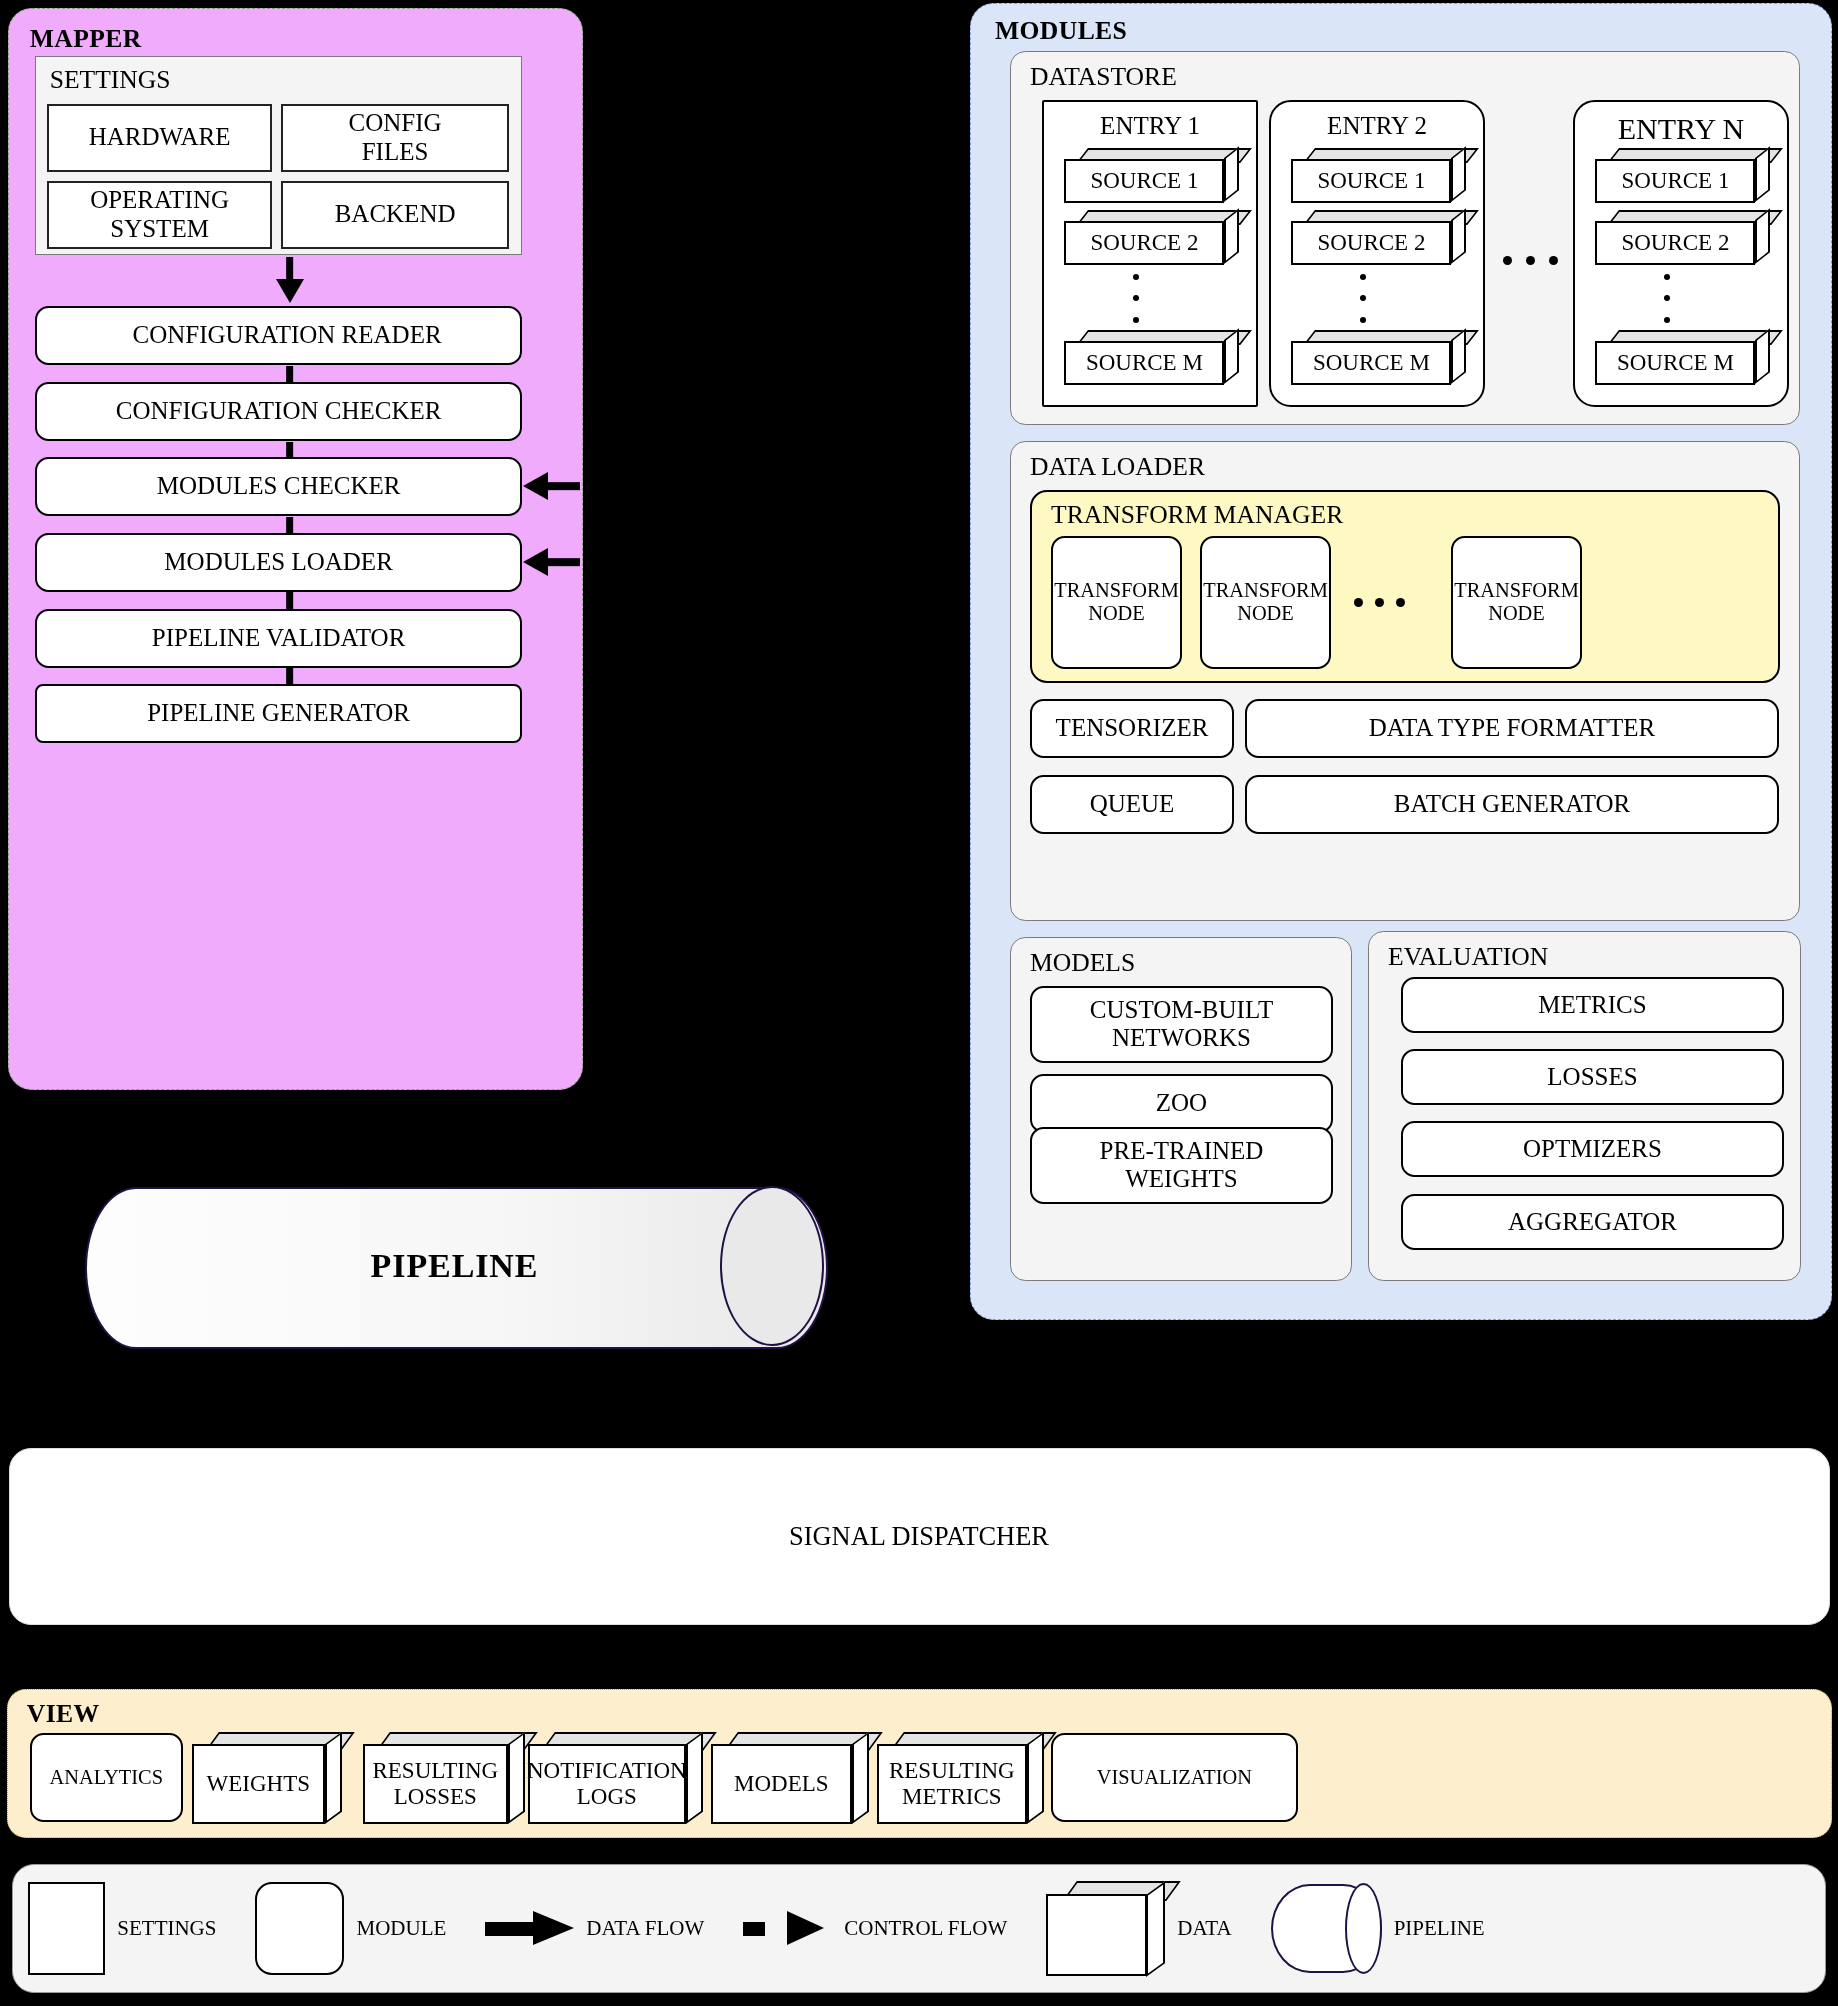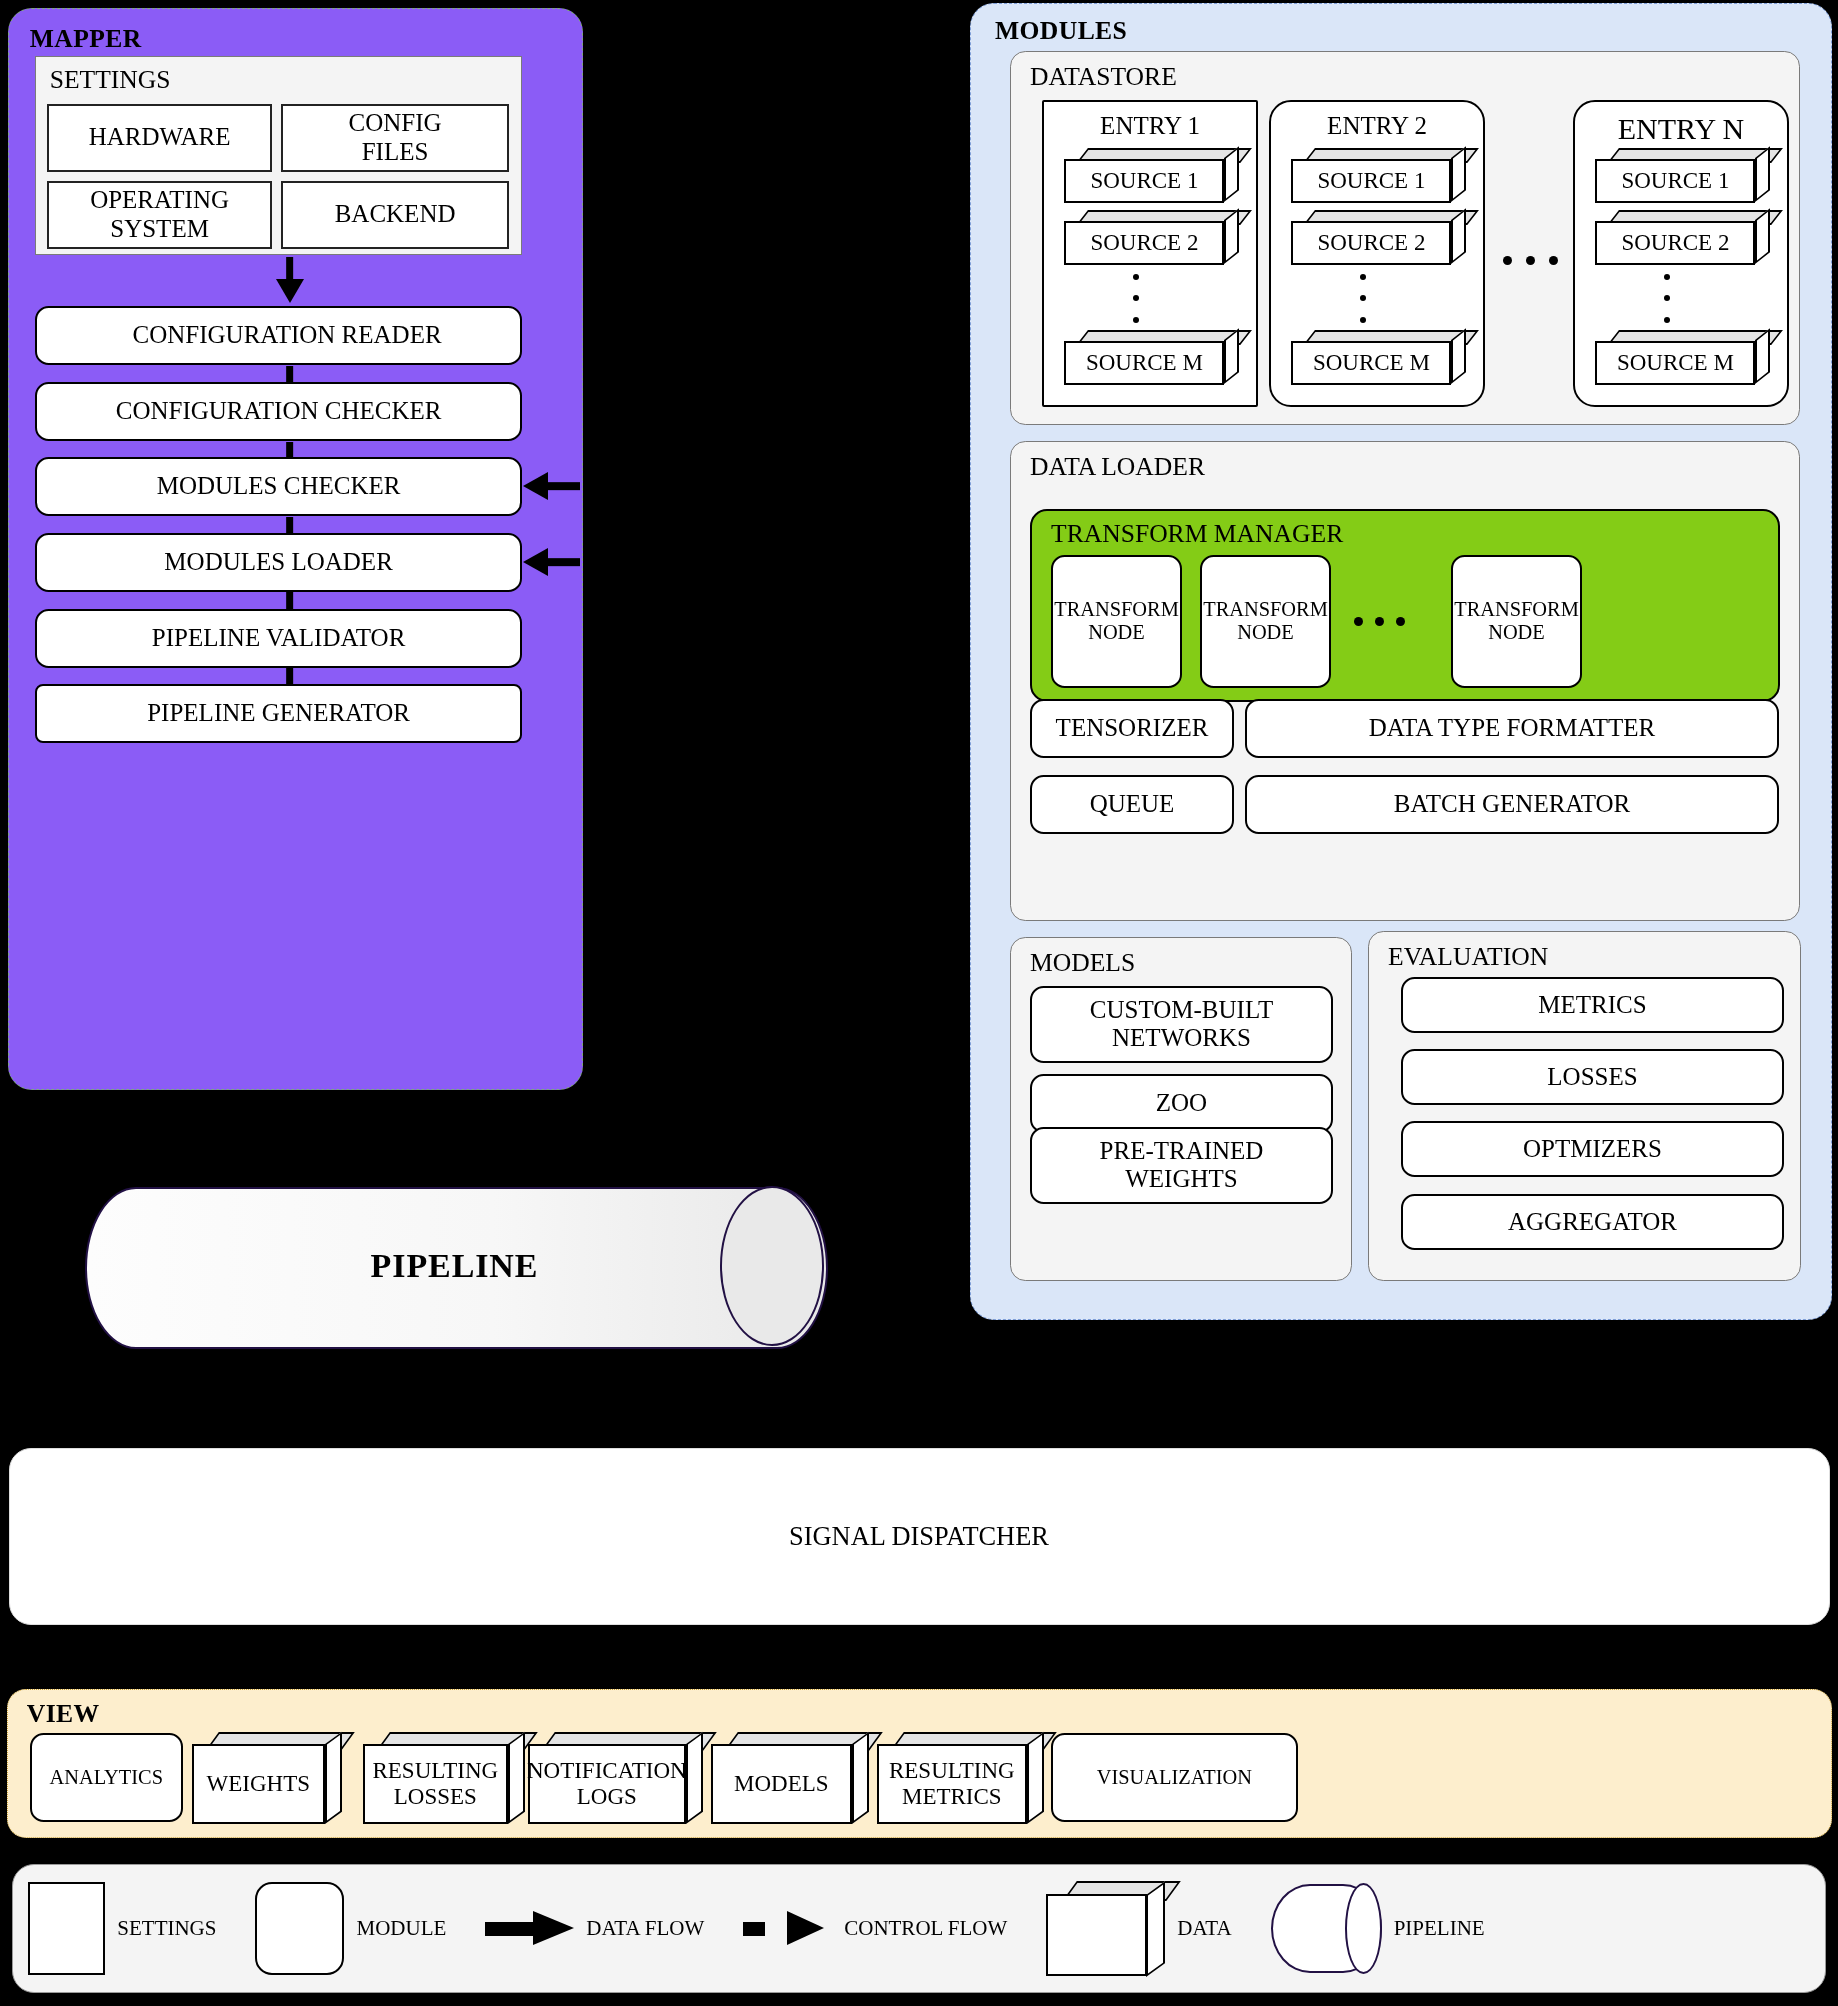--- a/index.html
+++ b/index.html
@@ -1,21 +1,21 @@
 <!DOCTYPE html>
 <html style="font-size:13.6px"><head>
 <meta charset="utf-8">
 <style>
   html,body{margin:0;padding:0;background:#000;}
   body{width:1838px;height:2007px;position:relative;overflow:hidden;
        font-family:"Liberation Serif",serif;color:#000;}
   .abs{position:absolute;box-sizing:border-box;}
 
   
-  .panel-mapper{left:7.7px;top:7.7px;width:575px;height:1082px;background:#8b5cf6;
+  .panel-mapper{left:7.7px;top:7.7px;width:575px;height:1082px;background:#f0abfc;
     border:1.7px dashed #7ea87a;border-radius:24px;}
   .panel-modules{left:970px;top:2.6px;width:862px;height:1317px;background:#dae6f8;
     border:1.7px dashed #7e9ed8;border-radius:24px;}
   .panel-view{left:6.8px;top:1689px;width:1825px;height:149px;background:#fdeecd;
     border:1.7px dotted #c9a13a;border-radius:19px;}
   .panel-legend{left:12px;top:1864px;width:1814px;height:129px;background:#f4f4f4;
     border:1.7px solid #9a9a9a;border-radius:22px;}
 
   .panel-title{font-weight:bold;font-size:25.6px;letter-spacing:0.4px;}
   .group-title{font-size:25.6px;}
@@ -248,21 +248,21 @@
         <div class="top" style="left:12px;top:0;width:164px;height:15.3px;transform:skewX(-38deg);transform-origin:bottom left;"></div>
         <div class="side" style="right:0;top:10.2px;width:15.3px;height:44px;transform:skewY(-38deg);transform-origin:top left;"></div>
         <div class="face" style="width:160px;height:44px;">SOURCE M</div>
       </div>
     </div>
   </div>
 
   <div class="abs group round" style="left:39px;top:437px;width:790px;height:480px;">
     <div class="abs group-title" style="left:19px;top:10.2px;">DATA LOADER</div>
 
-    <div class="abs" style="left:19px;top:48px;width:750px;height:193px;background:#84cc16;border:2.1px solid #000;border-radius:17px;margin-top:19px;">
+    <div class="abs" style="left:19px;top:48px;width:750px;height:193px;background:#fef9c3;border:2.1px solid #000;border-radius:17px;">
       <div class="abs group-title" style="left:19px;top:8.5px;">TRANSFORM MANAGER</div>
       <div class="abs mod small" style="left:19px;top:44px;width:131px;height:133px;white-space:pre-line;">TRANSFORM
 NODE</div>
       <div class="abs mod small" style="left:168px;top:44px;width:131px;height:133px;white-space:pre-line;">TRANSFORM
 NODE</div>
       <div class="abs hdots" style="left:322px;top:106px;width:51px;height:10.2px;">
           <i></i>
           <i></i>
           <i></i>
         </div>

